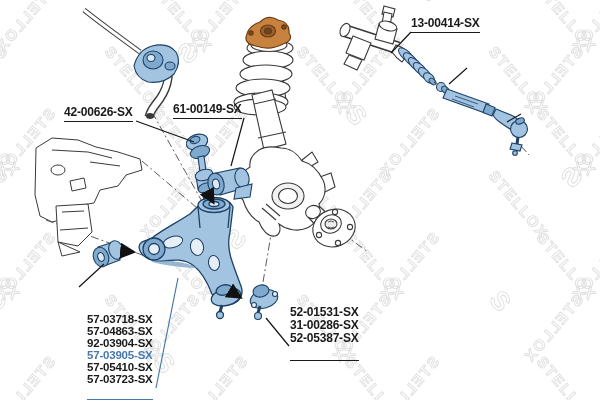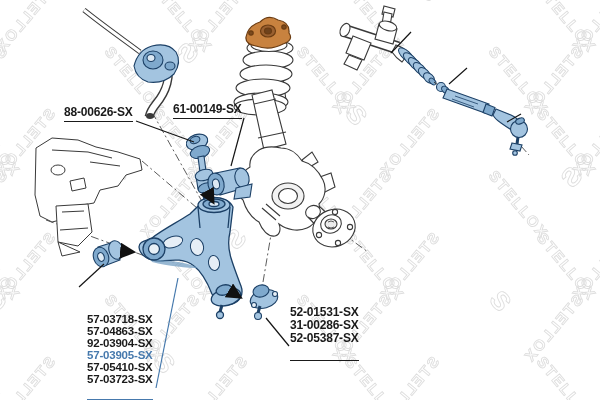--- a/index.html
+++ b/index.html
@@ -279,24 +279,25 @@
     <path d="M467,68 L449,84"></path>
     <path d="M521,114 L507,122"></path>
     <path d="M136,121 L194,142"></path>
     <path d="M244,118 L231,166"></path>
     <path d="M79,287 L104,264"></path>
     <path d="M289,346 L266,318"></path>
     <path d="M156,388 L178,278" stroke="#4679ad"></path>
   </g>
 </svg>
 
-
-
-
-<div class="lbl ul" style="left:64px;top:106px">88-00626-SX</div>
+<div class="lbl ul" style="left:411px;top:17px">13-00414-SX</div>
+
+
+
+<div class="lbl ul" style="left:64px;top:106px">42-00626-SX</div>
 
 <div class="lbl ul" style="left:173px;top:103px">61-00149-SX</div>
 
 
 <div class="lbl" id="ca-list" style="left:87px;top:313px">
   <span class="row">57-03718-SX</span>
   <span class="row">57-04863-SX</span>
   <span class="row">92-03904-SX</span>
   <span class="row hl">57-03905-SX</span>
   <span class="row">57-05410-SX</span>

